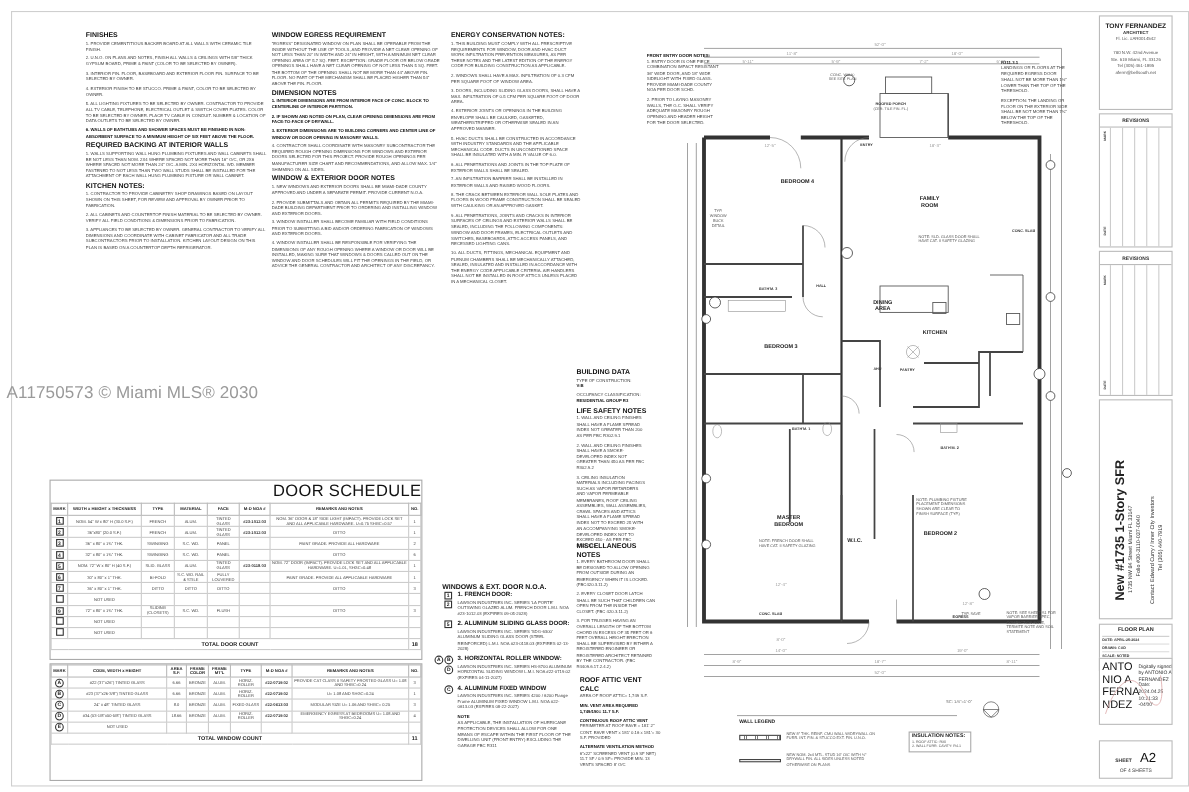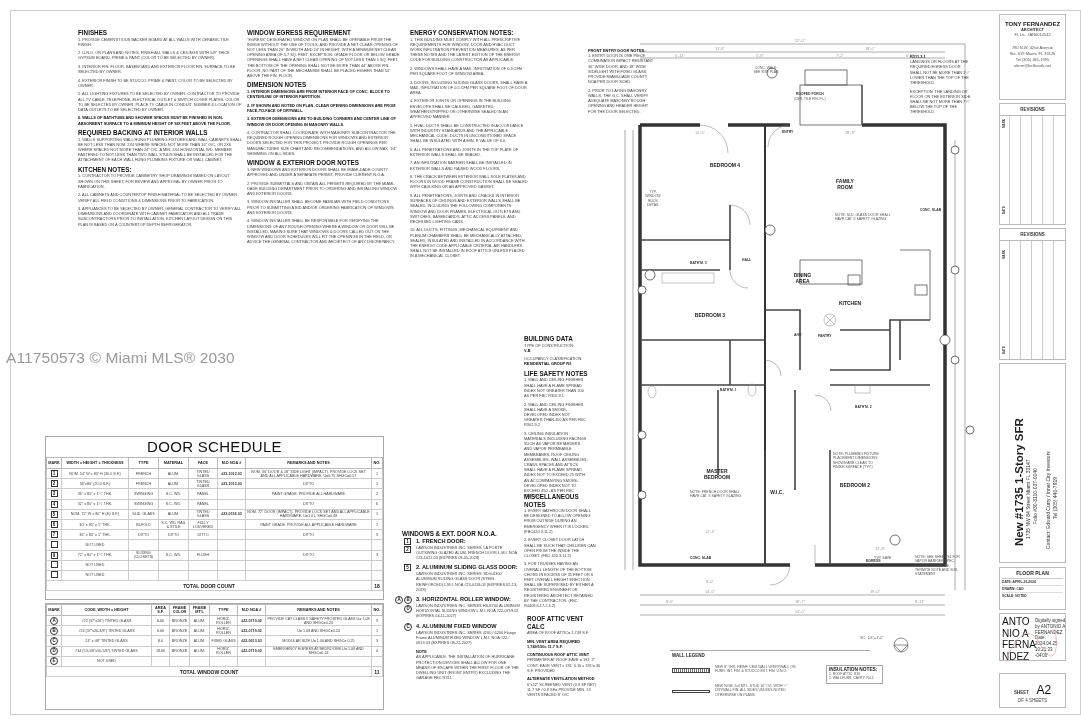--- a/index.html
+++ b/index.html
@@ -7,21 +7,21 @@
   body { font-family: "Liberation Sans", sans-serif; color: #222; position: relative; }
   .sheet { position: absolute; left: 10px; top: 10px; width: 1071px; height: 705px; border: 1px solid #cfcfcf; background: #fff; }
   .abs { position: absolute; }
   .notes-col { font-size: 3.9px; line-height: 5.2px; color: #444; }
   .notes-col h3 { font-size: 6.3px; line-height: 7.5px; font-weight: bold; color: #111; margin-top: 3px; }
   .notes-col p { margin-bottom: 3.3px; }
   .notes-col b { color: #111; }
   .watermark { position: absolute; left: 6px; top: 349px; font-size: 15.5px; color: #9a9a9a; letter-spacing: 0.1px; }
   
   .sched { position: absolute; border: 1px solid #aaa; background: #fff; }
-  .sched-title { text-align: center; font-size: 15px; color: #111; letter-spacing: 0.3px; }
+  .sched-title { text-align: right; font-size: 15px; color: #111; letter-spacing: 0.3px; }
   table.st { border-collapse: collapse; width: 100%; font-size: 3.7px; color: #444; }
   table.st th { font-size: 3.8px; font-weight: bold; color: #222; border: 1px solid #bbb; padding: 1px; height: 11px; }
   table.st td { border: 1px solid #ccc; text-align: center; padding: 0 1px; height: 10.2px; }
   .mark-sq { display: inline-block; width: 7px; height: 7px; border: 1px solid #333; font-size: 4.5px; line-height: 5px; font-weight: bold; color: #222; }
   .mark-ci { display: inline-block; width: 8px; height: 8px; border: 1px solid #333; border-radius: 50%; font-size: 4.5px; line-height: 6px; font-weight: bold; color: #222; }
   .total-row { text-align: right; font-size: 5px; font-weight: bold; color: #222; padding-right: 4px; }
   
   .tb-box { position: absolute; border: 1px solid #bbb; background: #fff; }
   .vertical { position: absolute; transform-origin: left top; transform: rotate(-90deg); white-space: nowrap; }
   
@@ -581,21 +581,21 @@
   <div class="vertical" style="left:52px; top:155px; font-size:5px; color:#333">Tel (305) 440-7919</div>
 </div>
 
 <div class="tb-box" style="left:999px; top:567px; width:67px; height:43px; padding:2px">
   <div style="font-size:5px;font-weight:bold;text-align:center;color:#222;border-bottom:1px solid #ccc;padding-bottom:2px">FLOOR PLAN</div>
   <div style="font-size:3.3px;font-weight:bold;color:#333;border-bottom:1px solid #ddd;line-height:6px">DATE: APRIL-25-2024</div>
   <div style="font-size:3.3px;font-weight:bold;color:#333;border-bottom:1px solid #ddd;line-height:6px">DRAWN: CAD</div>
   <div style="font-size:3.3px;font-weight:bold;color:#333;line-height:6px">SCALE: NOTED</div>
 </div>
 
-<div class="tb-box" style="left:999px; top:613px; width:67px; height:48px; overflow:hidden">
+<div class="tb-box" style="left:999px; top:598px; width:67px; height:61px; overflow:hidden">
   <div style="position:absolute;left:2px;top:2px;width:32px;font-size:10px;line-height:11.5px;color:#111">ANTO NIO A FERNA NDEZ</div>
   <div style="position:absolute;left:35px;top:4px;width:31px;font-size:4.5px;line-height:5.8px;color:#333">Digitally signed by ANTONIO A FERNANDEZ Date: 2024.04.25 10:21:33 -04'00'</div>
   <svg style="position:absolute;left:0;top:0" width="67" height="56">
     <path d="M5,50 C15,20 30,10 40,30 S60,45 55,15" fill="none" stroke="#e0b0b0" stroke-width="0.8"></path>
   </svg>
 </div>
 
 <div class="tb-box" style="left:999px; top:673px; width:67px; height:35px; text-align:center; padding-top:6px">
   <span style="font-size:4.5px;font-weight:bold;color:#333">SHEET</span>
   <span style="font-size:12px;color:#111;margin-left:3px">A2</span>

